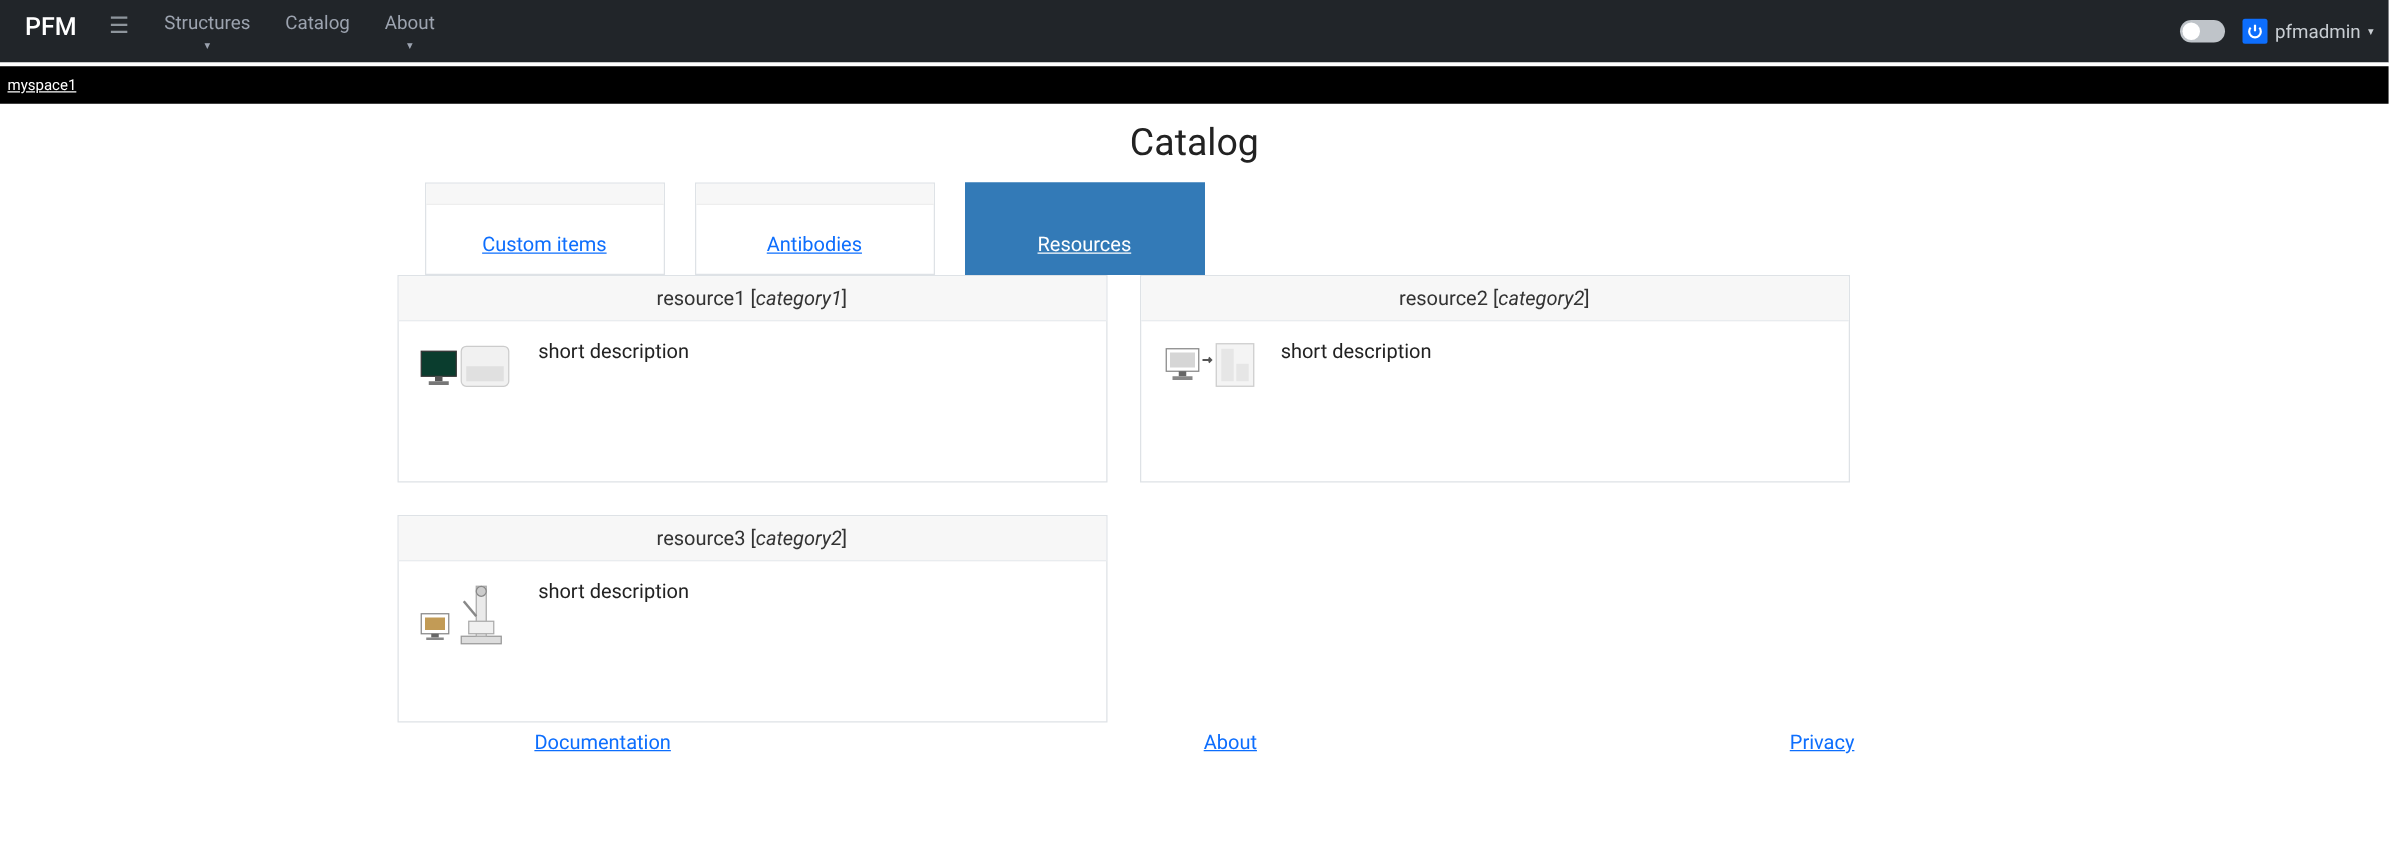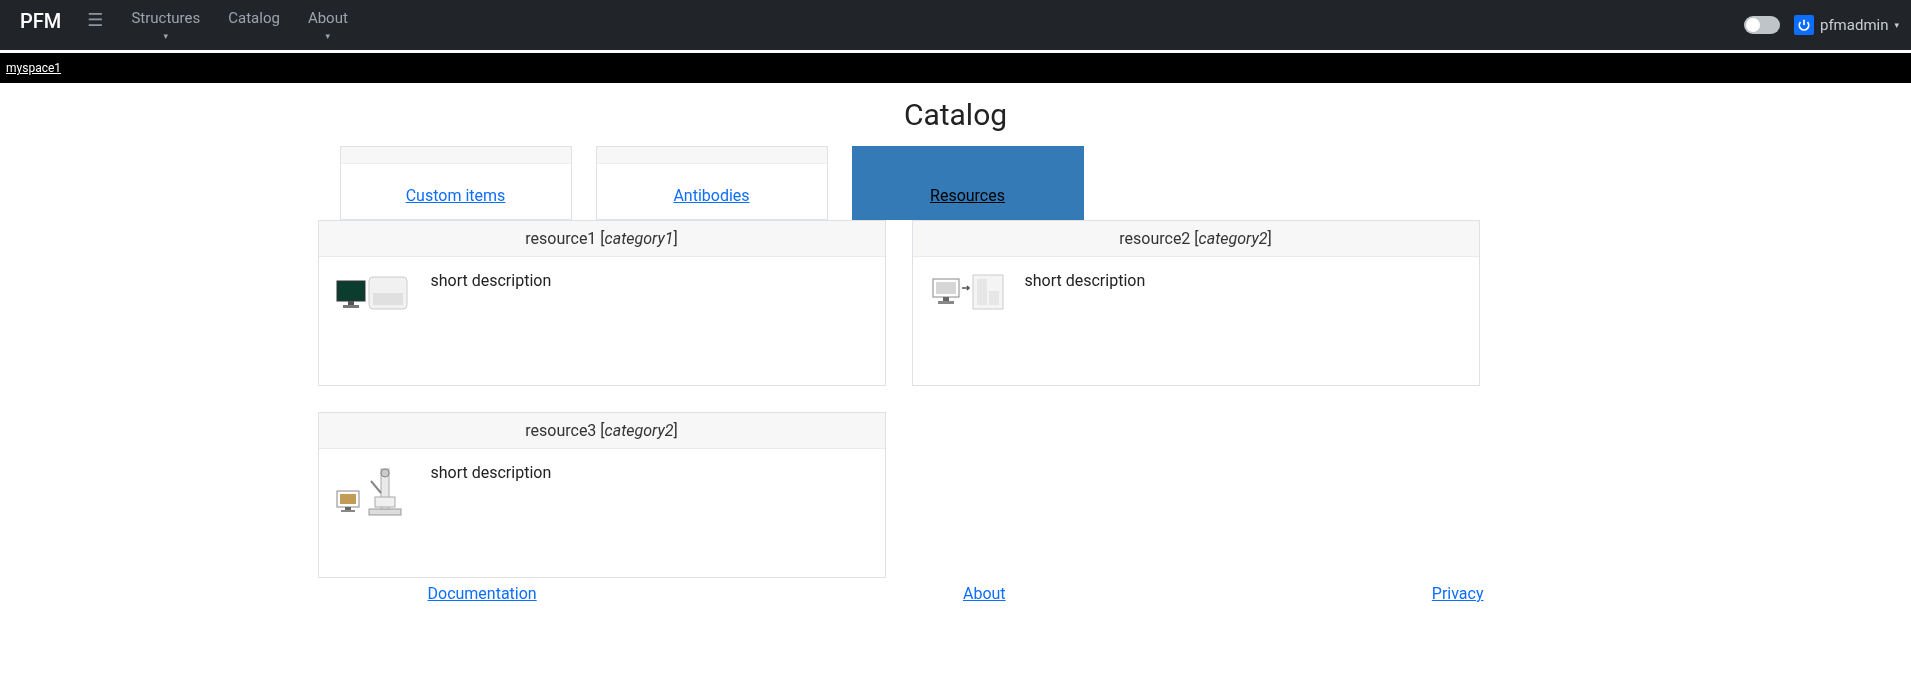--- a/index.html
+++ b/index.html
@@ -54,21 +54,21 @@
     text-align: center;
     font-size: 30px;
     font-weight: 400;
     margin: 6px 0 14px;
     color: #222;
   }
 
   
   .tabs { display: flex; gap: 24px; margin-left: 22px; }
   .tab {
-    width: 232px;
+    width: 192px;
     height: 74px;
     border: 1px solid #dee2e6;
     display: flex;
     align-items: flex-end;
     justify-content: center;
     padding-bottom: 14px;
     background: #fff;
     cursor: pointer;
     position: relative;
   }
@@ -76,21 +76,21 @@
     content: "";
     position: absolute;
     top: 0; left: 0; right: 0;
     height: 16px;
     background: #f7f7f7;
     border-bottom: 1px solid #eee;
   }
   .tab a { color: #0d6efd; text-decoration: underline; font-size: 16px; }
   .tab.active { background: #337ab7; border-color: #337ab7; }
   .tab.active::before { display: none; }
-  .tab.active a { color: #000000; }
+  .tab.active a { color: #ffffff; }
 
   
   .cards {
     display: flex;
     flex-wrap: wrap;
     gap: 26px;
     margin-top: 0;
   }
   .card {
     width: 568px;

